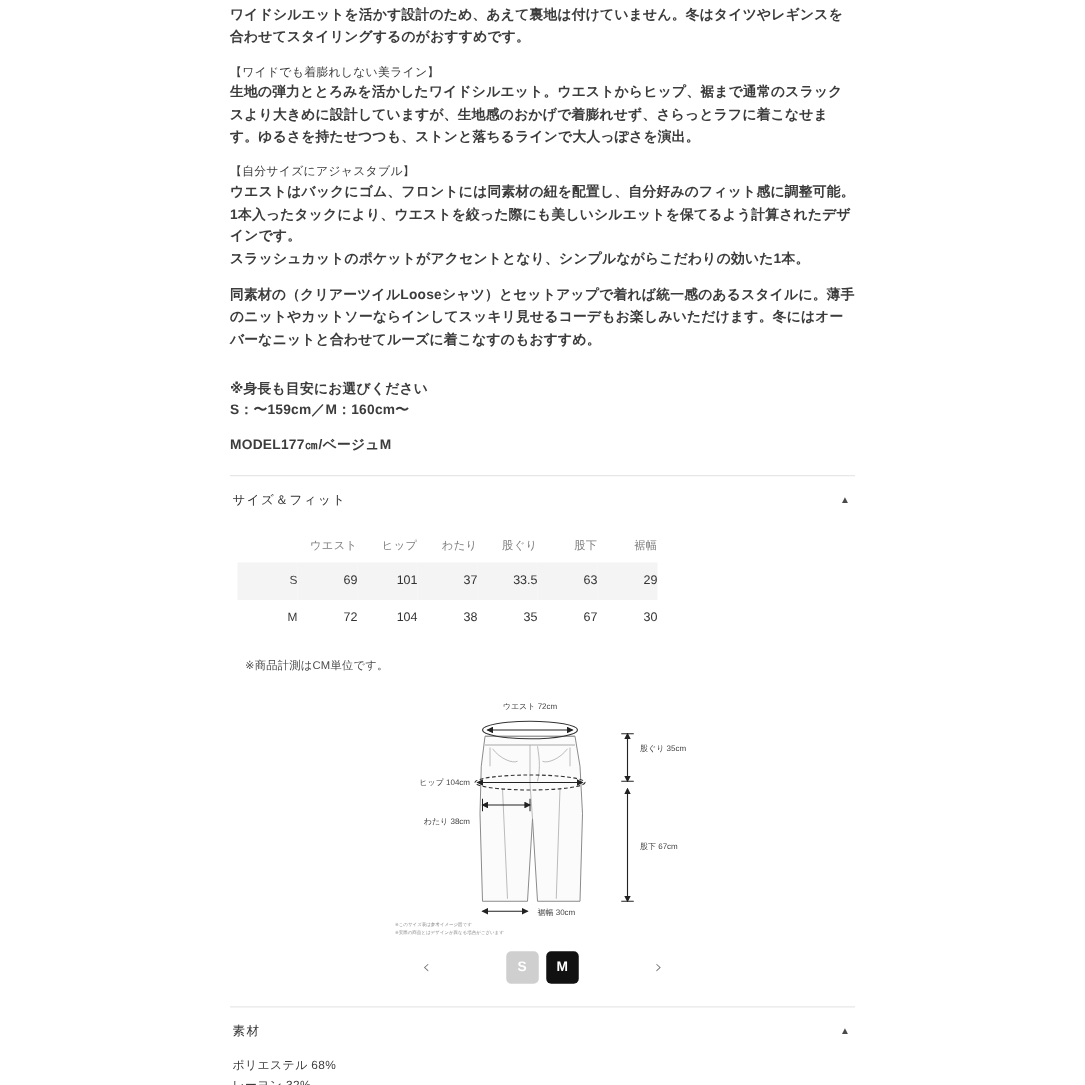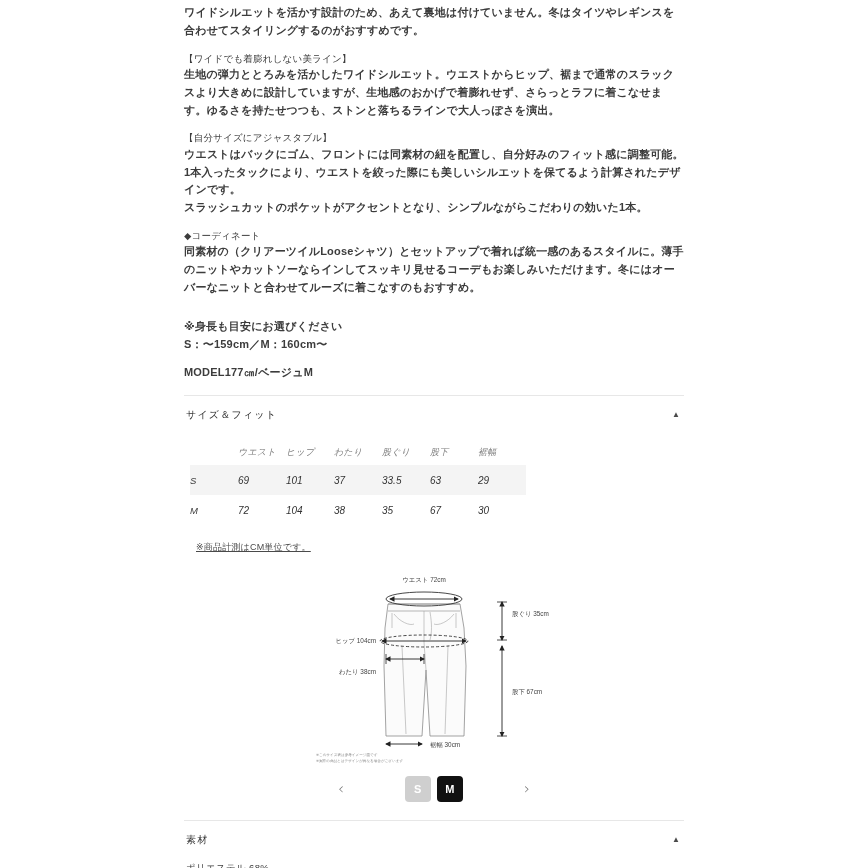--- a/index.html
+++ b/index.html
@@ -79,27 +79,26 @@
   .size-table-wrap {
     padding: 6px 0 0 6px;
   }
   table.size-table {
     border-collapse: collapse;
     font-size: 9.5px;
     color: #3a3a3a;
   }
   table.size-table th,
   table.size-table td {
-    text-align: left;
+    text-align: right;
     font-weight: normal;
     padding: 0;
     height: 30px;
     width: 48px;
     vertical-align: middle;
-    font-style: italic;
   }
   table.size-table th.corner { width: 46px; }
   table.size-table thead th {
     color: #7e7e7e;
     font-size: 9px;
     letter-spacing: 0.3px;
     height: 26px;
   }
   table.size-table tbody td.rowlabel {
     color: #3a3a3a;
@@ -110,21 +109,20 @@
   }
   table.size-table tbody td {
     font-size: 10px;
     color: #333;
   }
   .table-note {
     font-size: 9px;
     color: #4a4a4a;
     letter-spacing: 0.2px;
     margin: 16px 0 0 6px;
-    text-decoration: underline;
   }
 
   
   .diagram-area {
     position: relative;
     width: 500px;
     height: 200px;
     margin-top: 12px;
   }
   .diagram-svg { display: block; margin: 0 auto; }
@@ -184,21 +182,20 @@
 
     <p class="desc-block">ワイドシルエットを活かす設計のため、あえて裏地は付けていません。冬はタイツやレギンスを合わせてスタイリングするのがおすすめです。</p>
 
     <p class="desc-head">【ワイドでも着膨れしない美ライン】</p>
     <p class="desc-block">生地の弾力ととろみを活かしたワイドシルエット。ウエストからヒップ、裾まで通常のスラックスより大きめに設計していますが、生地感のおかげで着膨れせず、さらっとラフに着こなせます。ゆるさを持たせつつも、ストンと落ちるラインで大人っぽさを演出。</p>
 
     <p class="desc-head">【自分サイズにアジャスタブル】</p>
     <p class="desc-block">ウエストはバックにゴム、フロントには同素材の紐を配置し、自分好みのフィット感に調整可能。1本入ったタックにより、ウエストを絞った際にも美しいシルエットを保てるよう計算されたデザインです。
 スラッシュカットのポケットがアクセントとなり、シンプルながらこだわりの効いた1本。</p>
 
-    <p class="desc-head">◆コーディネート</p>
     <p class="desc-block">同素材の（クリアーツイルLooseシャツ）とセットアップで着れば統一感のあるスタイルに。薄手のニットやカットソーならインしてスッキリ見せるコーデもお楽しみいただけます。冬にはオーバーなニットと合わせてルーズに着こなすのもおすすめ。</p>
 
     <div class="spacer-10"></div>
 
     <p class="desc-block tight">※身長も目安にお選びください
 S：〜159cm／M：160cm〜</p>
     <p class="desc-block tight">MODEL177㎝/ベージュM</p>
 
     <div class="section-divider"></div>
     <div class="section-header">

